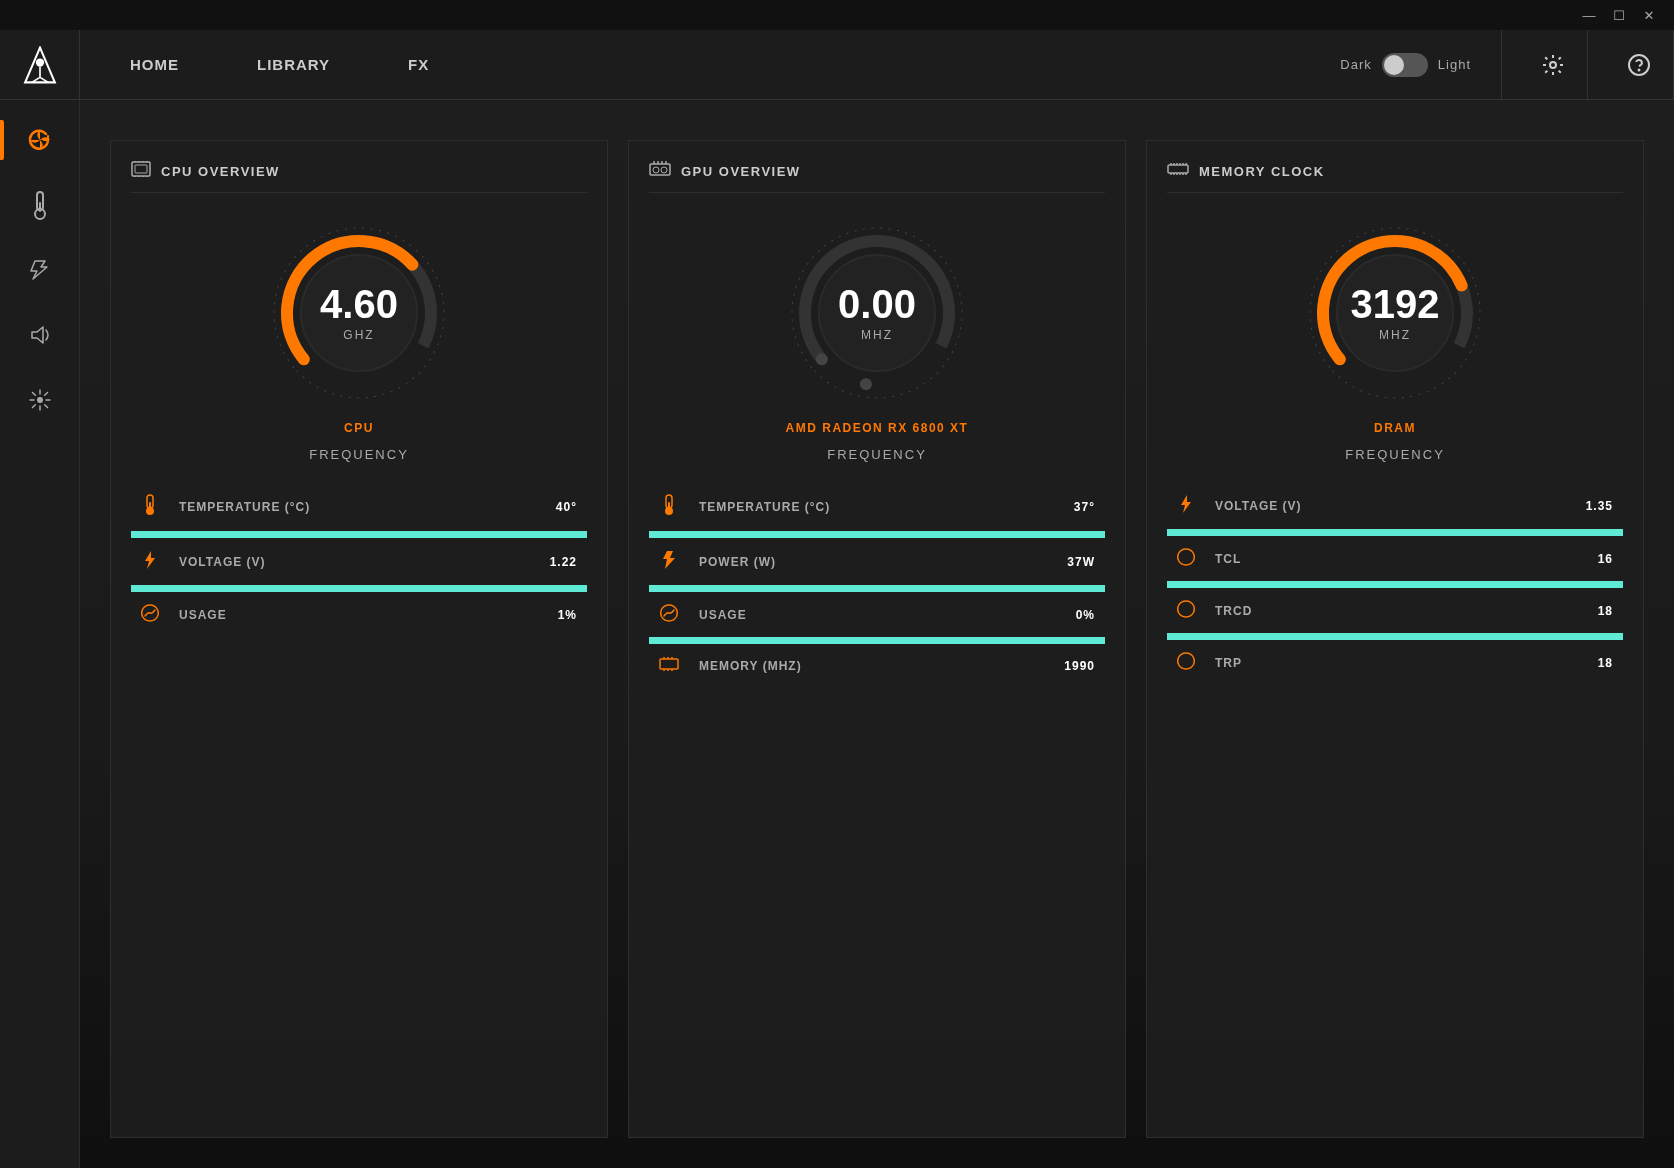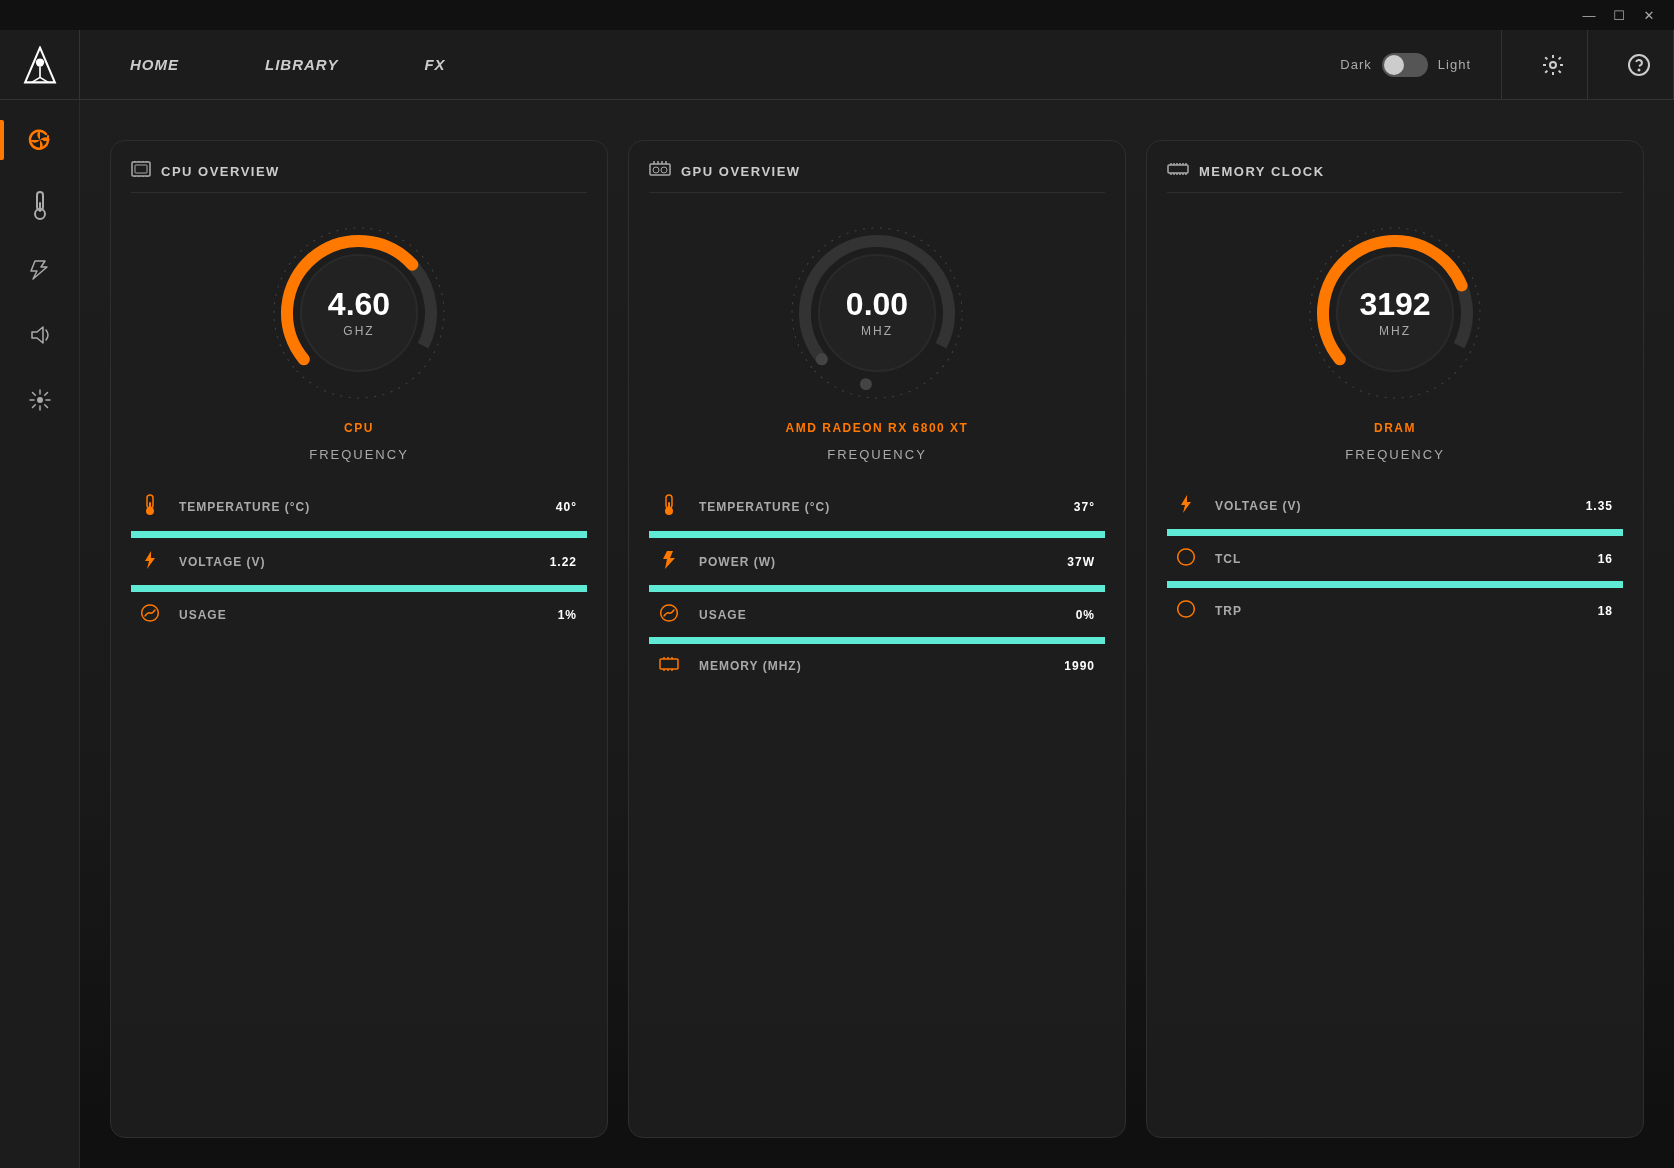--- a/index.html
+++ b/index.html
@@ -50,22 +50,21 @@
     }
     .alien-logo {
       width: 38px;
       height: 38px;
     }
     .nav-links {
       display: flex;
       align-items: flex-start;
       flex: 1;
       padding-left: 20px;
-      gap: 26px;
-      font-style: italic;
+      gap: 18px;
     }
     .nav-link {
       padding: 0 30px;
       height: 70px;
       display: flex;
       align-items: center;
       color: #ccc;
       font-size: 15px;
       font-weight: 600;
       letter-spacing: 1px;
@@ -178,21 +177,21 @@
     .cards-row {
       display: flex;
       gap: 20px;
       height: 100%;
     }
 
     .card {
       flex: 1;
       background: rgba(30, 30, 30, 0.95);
       border: 1px solid #2e2e2e;
-      border-radius: 15px;
+      border-radius: 0;
       padding: 20px;
       display: flex;
       flex-direction: column;
       gap: 20px;
     }
 
     .card-header {
       display: flex;
       align-items: center;
       gap: 10px;
@@ -246,21 +245,21 @@
       stroke-linecap: round;
     }
     .gauge-center {
       position: absolute;
       top: 50%;
       left: 50%;
       transform: translate(-50%, -50%);
       text-align: center;
     }
     .gauge-value {
-      font-size: 32px;
+      font-size: 40px;
       font-weight: 700;
       color: #fff;
       line-height: 1;
     }
     .gauge-unit {
       font-size: 12px;
       color: #aaa;
       letter-spacing: 2px;
       margin-top: 4px;
     }
@@ -658,20 +657,29 @@
             </td>
             <td class="stat-label-cell">tCL</td>
             <td class="stat-value-cell">16</td>
           </tr>
           <tr>
             <td class="stat-icon-cell">
               <svg width="18" height="18" viewBox="0 0 18 18" fill="none">
                 <path d="M9 1 Q14 1 16.5 5.5 Q18 9 16.5 12.5 Q14 17 9 17 Q4 17 1.5 12.5 Q0 9 1.5 5.5 Q4 1 9 1 Z" stroke="#ff7800" stroke-width="1.5" fill="none"></path>
               </svg>
             </td>
+            <td class="stat-label-cell">tRCD</td>
+            <td class="stat-value-cell">18</td>
+          </tr>
+          <tr>
+            <td class="stat-icon-cell">
+              <svg width="18" height="18" viewBox="0 0 18 18" fill="none">
+                <path d="M9 1 Q14 1 16.5 5.5 Q18 9 16.5 12.5 Q14 17 9 17 Q4 17 1.5 12.5 Q0 9 1.5 5.5 Q4 1 9 1 Z" stroke="#ff7800" stroke-width="1.5" fill="none"></path>
+              </svg>
+            </td>
             <td class="stat-label-cell">tRP</td>
             <td class="stat-value-cell">18</td>
           </tr>
         </tbody>
           </table>
       </div>
 
     </div>
   </div>
 </div>

